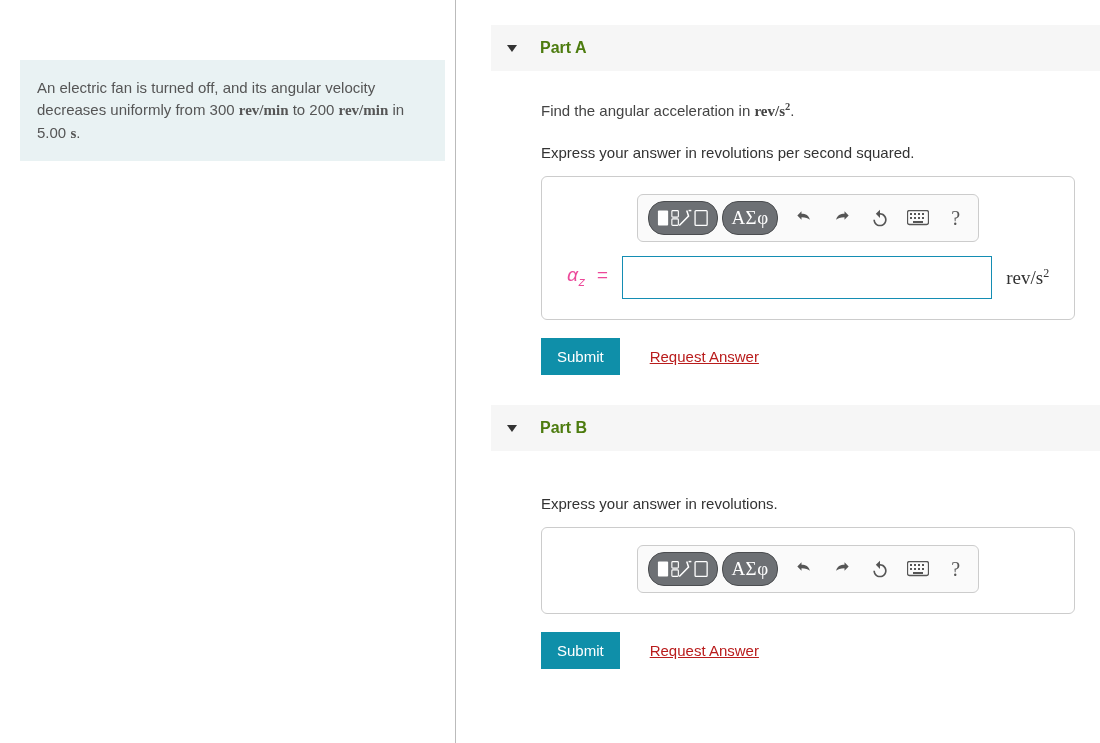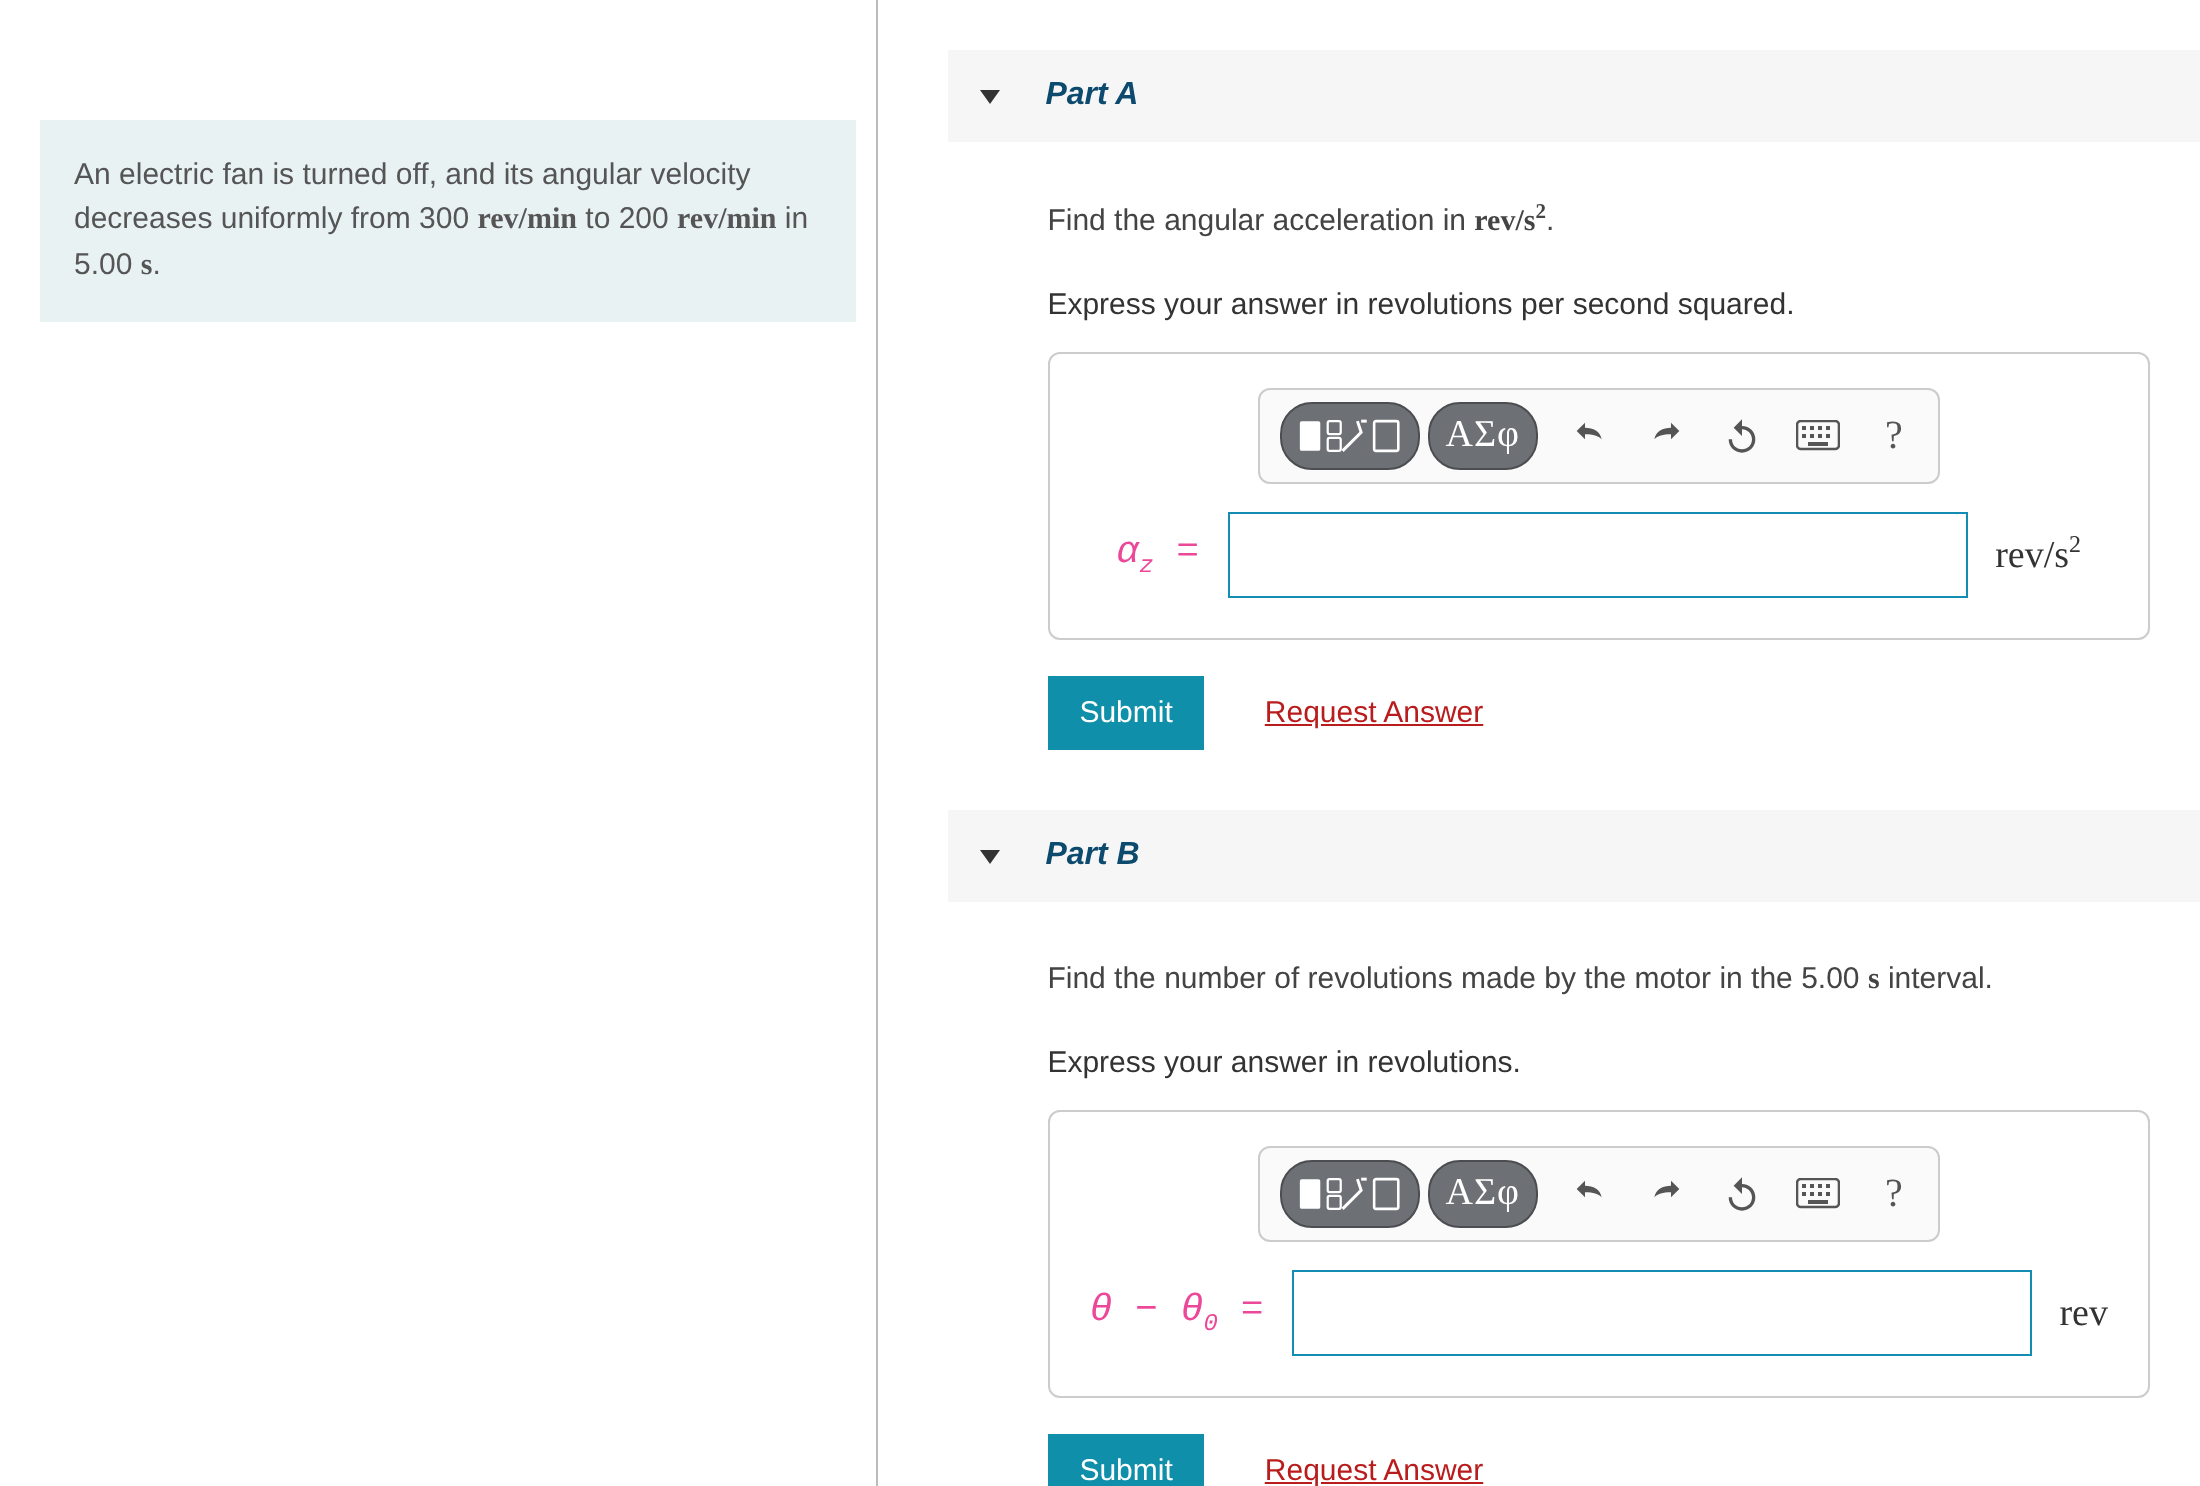--- a/index.html
+++ b/index.html
@@ -21,21 +21,21 @@
     background: #f6f6f6; 
     padding: 14px 10px 14px 15px; 
     font-size: 0; 
     display: flex; 
     align-items: center;
     margin-left: -5px;
     margin-right: 0;
   }
   .part-header .caret { display: inline-block; }
   .part-header .caret svg { display: block; }
-  .part-title { font-weight: bold; font-size: 16px; margin-left: 22px; color: #0c4a6e; font-style: italic; }
+  .part-title { font-weight: bold; font-size: 16px; margin-left: 22px; color: #4d7c0f; }
   
   .part-body { padding: 20px 25px 0 45px; }
   .prompt { font-size: 15px; color: #444; margin: 10px 0 10px 0; }
   .instr { font-size: 15px; font-weight: normal; color: #333; margin: 24px 0 15px 0; }
 
   .answer-panel { border: 1px solid #ccc; border-radius: 6px; padding: 17px 20px 20px 20px; }
   .toolbar-row { display: flex; justify-content: center; }
   .toolbar {
     display: inline-flex; align-items: center; gap: 14px;
     border: 1px solid #ccc; border-radius: 6px;
@@ -170,23 +170,20 @@
     <div class="part-header">
       <span class="caret">
         <svg width="12" height="12" viewBox="0 0 12 12">
             <polygon points="1,3 11,3 6,10" fill="#333"></polygon>
           </svg>
       </span>
       <span class="part-title">Part B</span>
     </div>
 
     <div class="part-body">
-      <div class="prompt">
-        <span>Find the number of revolutions made by the motor in the 5.00 </span><span class="rev-slash">s</span><span> interval.</span>
-      </div>
       <div class="instr">Express your answer in revolutions.</div>
 
       <div class="answer-panel">
         <div class="toolbar-row">
         <div class="toolbar">
           <div class="group">
             <div class="btn-dark tmpl-box">
               <svg width="56" height="24" viewBox="0 0 56 24">
                 <rect x="1" y="4" width="11" height="16" fill="#fff" rx="1"></rect>
                 <rect x="16" y="4" width="7" height="7" fill="none" stroke="#fff" stroke-width="1.2" rx="1"></rect>
@@ -223,25 +220,20 @@
                   <rect x="3" y="7" width="2" height="2" fill="#555"></rect>
                   <rect x="7" y="7" width="2" height="2" fill="#555"></rect>
                   <rect x="11" y="7" width="2" height="2" fill="#555"></rect>
                   <rect x="15" y="7" width="2" height="2" fill="#555"></rect>
                   <rect x="6" y="11" width="10" height="2" fill="#555"></rect>
                 </svg>
           </span>
           <span class="tb-icon" style="font-family:serif;color:#555;font-size:20px;">?</span>
         </div>
         </div>
-        <div class="field-row">
-          <span class="var-label"><span>θ − θ</span><span class="sub">0</span><span style="font-style:normal"> =</span></span>
-          <input class="answer-input" type="text" value="" style="">
-          <span class="unit"><span>rev</span><span class="sup"></span></span>
-        </div>
       </div>
 
       <div class="action-row" style="margin-bottom:0">
         <button class="submit">Submit</button>
         <span class="req-answer">Request Answer</span>
       </div>
     </div>
 
   </div>
 </div>

